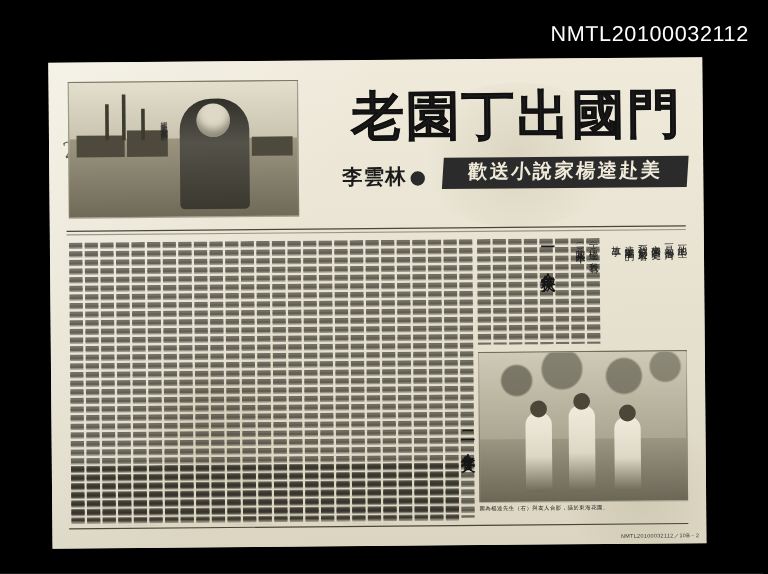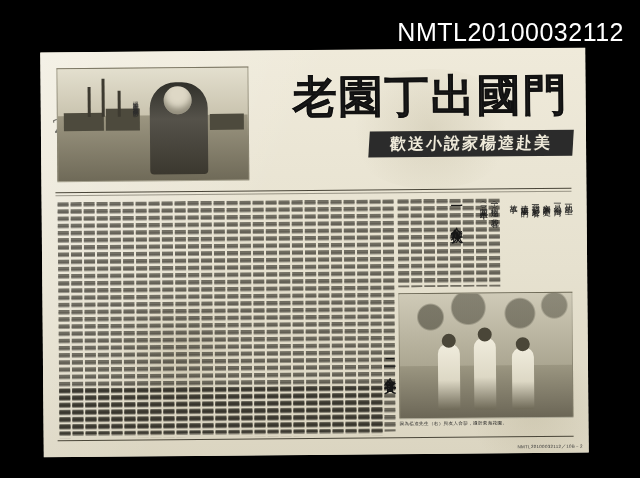--- a/index.html
+++ b/index.html
@@ -18,21 +18,21 @@
     width: 640px;
     height: 478px;
     background: #000000;
   }
   
   #accession {
     position: absolute;
     top: 18px;
     right: 16px;
     color: #ffffff;
-    font-size: 25px;
+    font-size: 18px;
     letter-spacing: 0.5px;
     font-family: "Liberation Sans", sans-serif;
     white-space: nowrap;
   }
   
   #clipping {
     position: absolute;
     left: 42px;
     top: 50px;
     width: 545px;
@@ -342,20 +342,23 @@
         <div class="tree" style="left:44px; top:10px; height:38px;"></div>
         <div class="tree" style="left:60px; top:22px; height:26px;"></div>
         <div class="figure">
           <div class="head"></div>
         </div>
         <div id="photo-note">楊逵先生在東海花園留影</div>
       </div>
 
       <div id="title-block">
         <div id="headline">老園丁出國門</div>
+        <div id="byline">
+          <span>李雲林</span><span class="mark"></span>
+        </div>
         <div id="subhead">歡送小說家楊逵赴美</div>
       </div>
 
       <div class="rule" style="left:14px; top:140px; width:516px; height:1px;"></div>
       <div class="rule" style="left:14px; top:143px; width:516px; height:1px; opacity:0.5;"></div>
       <div class="rule" style="left:14px; top:388px; width:516px; height:1px;"></div>
 
       <div class="col-block" style="left:16px; top:150px; width:334px; height:232px;">
         <div class="col" style="left:0px;"></div>
           <div class="col" style="left:13px;"></div>

